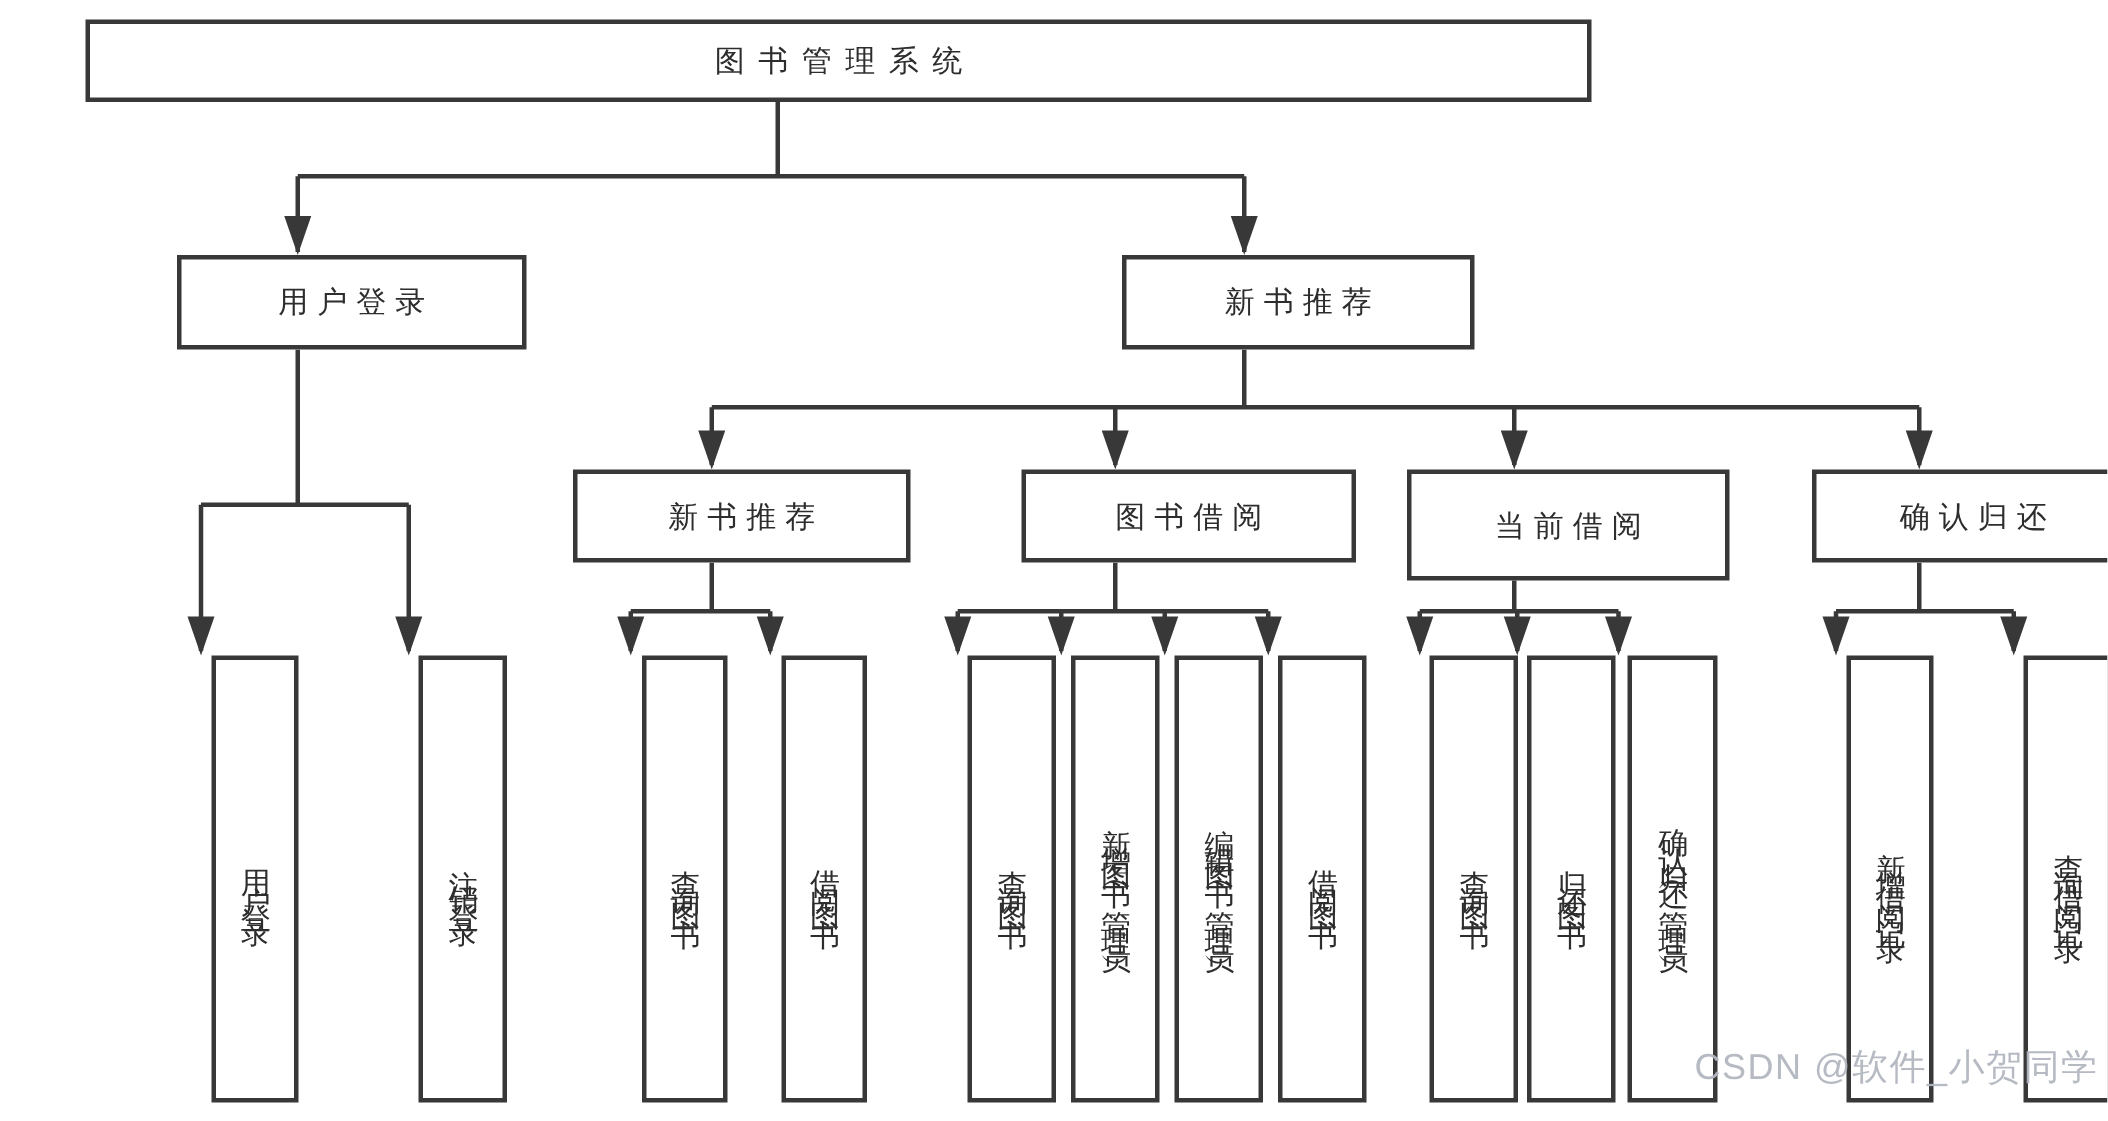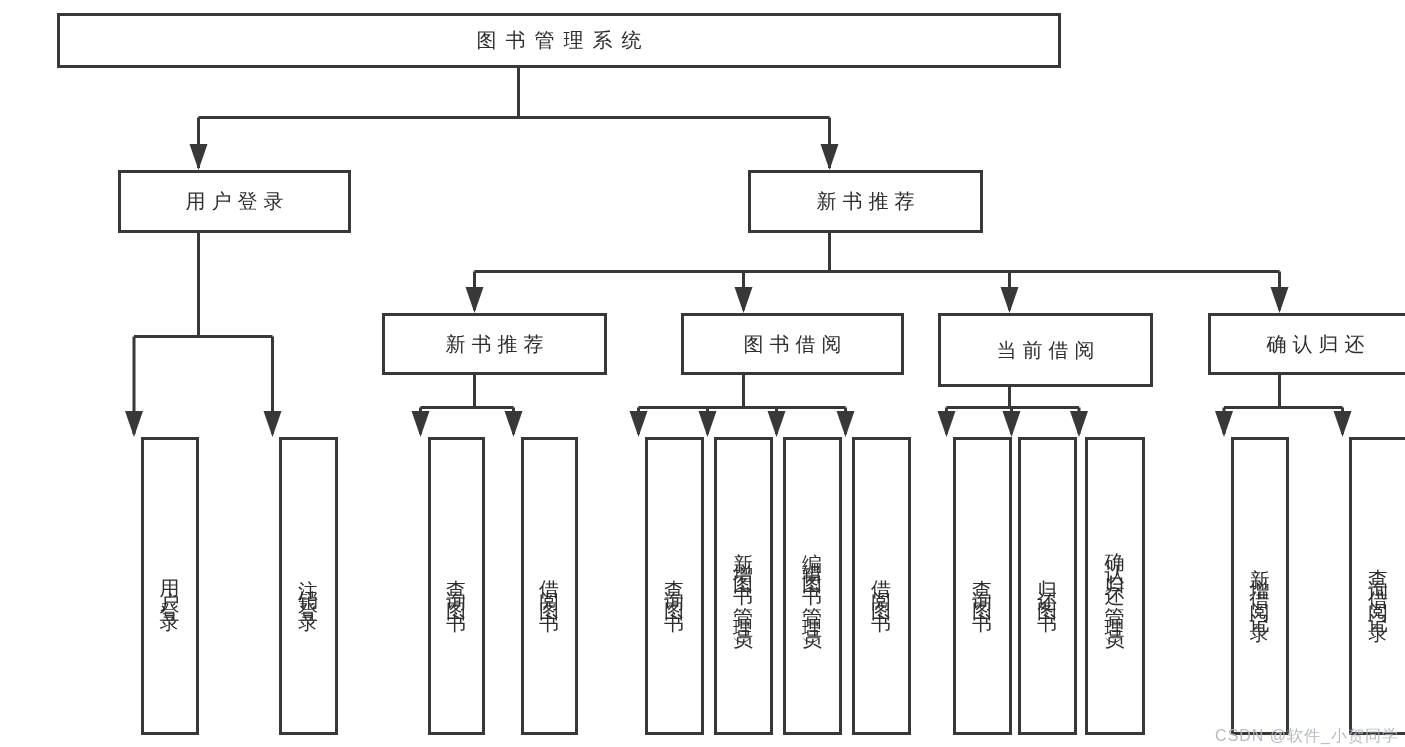--- a/index.html
+++ b/index.html
@@ -36,22 +36,22 @@
   .node.v span {
     writing-mode: vertical-rl;
     text-orientation: mixed;
     font-size: 20px;
     letter-spacing: 11px;
     line-height: 1;
   }
   .watermark {
     position: absolute;
     right: 6px;
-    bottom: 0;
-    font-size: 16px;
+    bottom: 20px;
+    font-size: 24px;
     letter-spacing: 1px;
     color: rgba(178, 182, 192, 0.95);
     z-index: 5;
     white-space: nowrap;
     text-align: right;
   }
 </style>
 </head>
 <body>
 

